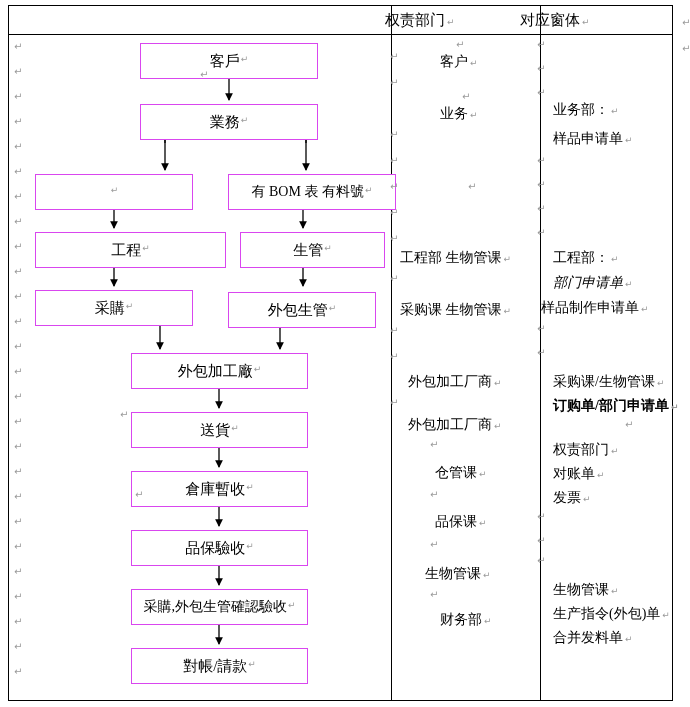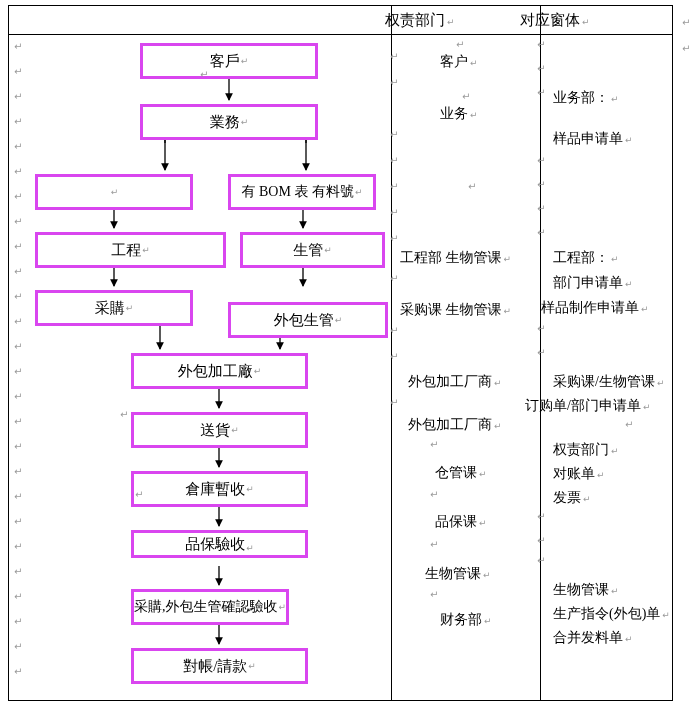--- a/index.html
+++ b/index.html
@@ -69,21 +69,21 @@
   
   #flow-layer {
     position: absolute;
     left: 0; top: 0;
     width: 690px; height: 707px;
     pointer-events: none;
   }
   .node {
     position: absolute;
     box-sizing: border-box;
-    border: 3px solid #d946ef;
+    border: 1px solid #d946ef;
     background: #ffffff;
     display: flex;
     align-items: center;
     justify-content: center;
     font-size: 15px;
     line-height: 18px;
     white-space: nowrap;
     text-align: center;
   }
   .node.small { font-size: 14px; }
@@ -159,57 +159,57 @@
       <span>客戶</span>
       <span class="nmark">↵</span>
     </div>
     <div class="node" style="left: 140px; top: 104px; width: 178px; height: 36px;">
       <span>業務</span>
       <span class="nmark">↵</span>
     </div>
     <div class="node small" style="left: 35px; top: 174px; width: 158px; height: 36px;">
       <span class="nmark">↵</span>
     </div>
-    <div class="node small" style="left: 228px; top: 174px; width: 148px; height: 36px;">
+    <div class="node small" style="left: 228px; top: 174px; width: 168px; height: 36px;">
       <span>有 BOM 表    有料號</span>
       <span class="nmark">↵</span>
     </div>
     <div class="node" style="left: 35px; top: 232px; width: 191px; height: 36px;">
       <span>工程</span>
       <span class="nmark">↵</span>
     </div>
     <div class="node" style="left: 240px; top: 232px; width: 145px; height: 36px;">
       <span>生管</span>
       <span class="nmark">↵</span>
     </div>
     <div class="node" style="left: 35px; top: 290px; width: 158px; height: 36px;">
       <span>采購</span>
       <span class="nmark">↵</span>
     </div>
-    <div class="node" style="left: 228px; top: 302px; width: 160px; height: 36px;">
+    <div class="node" style="left: 228px; top: 292px; width: 148px; height: 36px;">
       <span>外包生管</span>
       <span class="nmark">↵</span>
     </div>
     <div class="node" style="left: 131px; top: 353px; width: 177px; height: 36px;">
       <span>外包加工廠</span>
       <span class="nmark">↵</span>
     </div>
     <div class="node" style="left: 131px; top: 412px; width: 177px; height: 36px;">
       <span>送貨</span>
       <span class="nmark">↵</span>
     </div>
     <div class="node" style="left: 131px; top: 471px; width: 177px; height: 36px;">
       <span>倉庫暫收</span>
       <span class="nmark">↵</span>
     </div>
-    <div class="node" style="left: 131px; top: 530px; width: 177px; height: 28px;">
+    <div class="node" style="left: 131px; top: 530px; width: 177px; height: 36px;">
       <span>品保驗收</span>
       <span class="nmark">↵</span>
     </div>
-    <div class="node small" style="left: 131px; top: 589px; width: 158px; height: 36px;">
+    <div class="node small" style="left: 131px; top: 589px; width: 177px; height: 36px;">
       <span>采購,外包生管確認驗收</span>
       <span class="nmark">↵</span>
     </div>
     <div class="node" style="left: 131px; top: 648px; width: 177px; height: 36px;">
       <span>對帳/請款</span>
       <span class="nmark">↵</span>
     </div>
   </div>
 <div id="dept-root">
     <div class="side-text" style="left: 440px; top: 52px;"><span>客户</span><span class="mark">↵</span></div>
@@ -217,27 +217,27 @@
     <div class="side-text" style="left: 400px; top: 248px; text-align: right;"><span>工程部    生物管课</span><span class="mark">↵</span></div>
     <div class="side-text" style="left: 400px; top: 300px;"><span>采购课    生物管课</span><span class="mark">↵</span></div>
     <div class="side-text" style="left: 408px; top: 372px;"><span>外包加工厂商</span><span class="mark">↵</span></div>
     <div class="side-text" style="left: 408px; top: 415px;"><span>外包加工厂商</span><span class="mark">↵</span></div>
     <div class="side-text" style="left: 435px; top: 463px;"><span>仓管课</span><span class="mark">↵</span></div>
     <div class="side-text" style="left: 435px; top: 512px;"><span>品保课</span><span class="mark">↵</span></div>
     <div class="side-text" style="left: 425px; top: 564px;"><span>生物管课</span><span class="mark">↵</span></div>
     <div class="side-text" style="left: 440px; top: 610px;"><span>财务部</span><span class="mark">↵</span></div>
   </div>
 <div id="form-root">
-    <div class="side-text" style="left: 553px; top: 88px;"><span>业务部：</span><span class="mark">↵</span></div>
+    <div class="side-text" style="left: 553px; top: 100px;"><span>业务部：</span><span class="mark">↵</span></div>
     <div class="side-text" style="left: 553px; top: 129px;"><span>样品申请单</span><span class="mark">↵</span></div>
     <div class="side-text" style="left: 553px; top: 248px;"><span>工程部：</span><span class="mark">↵</span></div>
-    <div class="side-text" style="left: 553px; top: 273px;"><span>部门申请单</span><span class="mark">↵</span></div>
+    <div class="side-text" style="left: 553px; top: 273px; font-style: italic;"><span>部门申请单</span><span class="mark">↵</span></div>
     <div class="side-text" style="left: 541px; top: 298px;"><span>样品制作申请单</span><span class="mark">↵</span></div>
     <div class="side-text" style="left: 553px; top: 372px;"><span>采购课/生物管课</span><span class="mark">↵</span></div>
-    <div class="side-text wrap" style="left: 525px; top: 396px;"><span>订购单/部门申请单</span><span class="mark">↵</span></div>
+    <div class="side-text wrap" style="left: 553px; top: 396px; font-weight: bold;"><span>订购单/部门申请单</span><span class="mark">↵</span></div>
     <div class="side-text" style="left: 553px; top: 440px;"><span>权责部门</span><span class="mark">↵</span></div>
     <div class="side-text" style="left: 553px; top: 464px;"><span>对账单</span><span class="mark">↵</span></div>
     <div class="side-text" style="left: 553px; top: 488px;"><span>发票</span><span class="mark">↵</span></div>
     <div class="side-text" style="left: 553px; top: 580px;"><span>生物管课</span><span class="mark">↵</span></div>
     <div class="side-text" style="left: 553px; top: 604px;"><span>生产指令(外包)单</span><span class="mark">↵</span></div>
     <div class="side-text" style="left: 553px; top: 628px;"><span>合并发料单</span><span class="mark">↵</span></div>
   </div>
 <div id="pilcrow-root">
     <span class="pilcrow" style="left: 14px; top: 42px;">↵</span>
     <span class="pilcrow" style="left: 14px; top: 67px;">↵</span>

